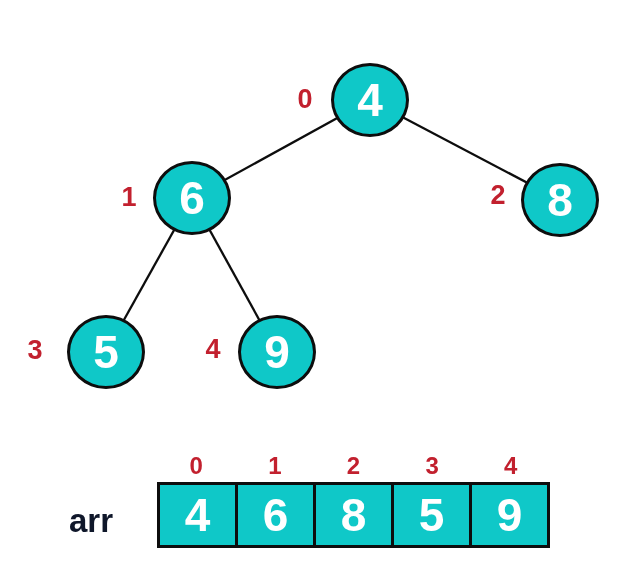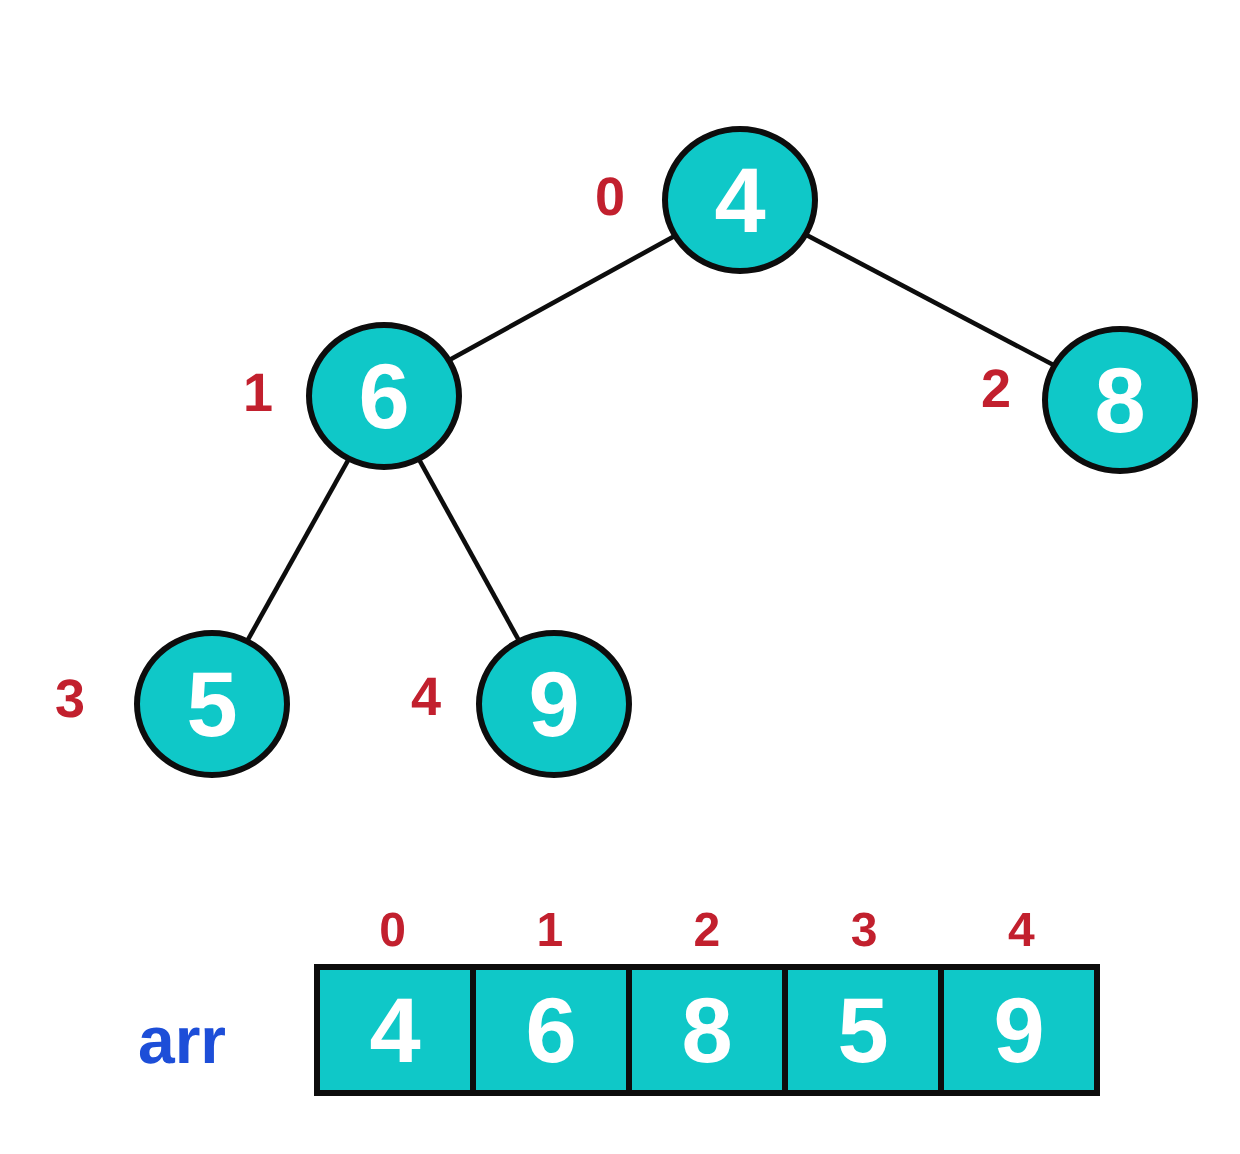--- a/index.html
+++ b/index.html
@@ -77,21 +77,21 @@
     font-weight: bold;
     font-size: 46px;
     line-height: 1;
   }
   .cell:first-child { margin-left: 0; }
   .arr-label {
     position: absolute;
     left: 91px;
     top: 520px;
     transform: translate(-50%, -50%);
-    color: #1d4ed8;
+    color: #0f172a;
     font-weight: bold;
     font-size: 33px;
     line-height: 1;
   }
 </style>
 </head>
 <body>
 
 <div class="canvas">
 

